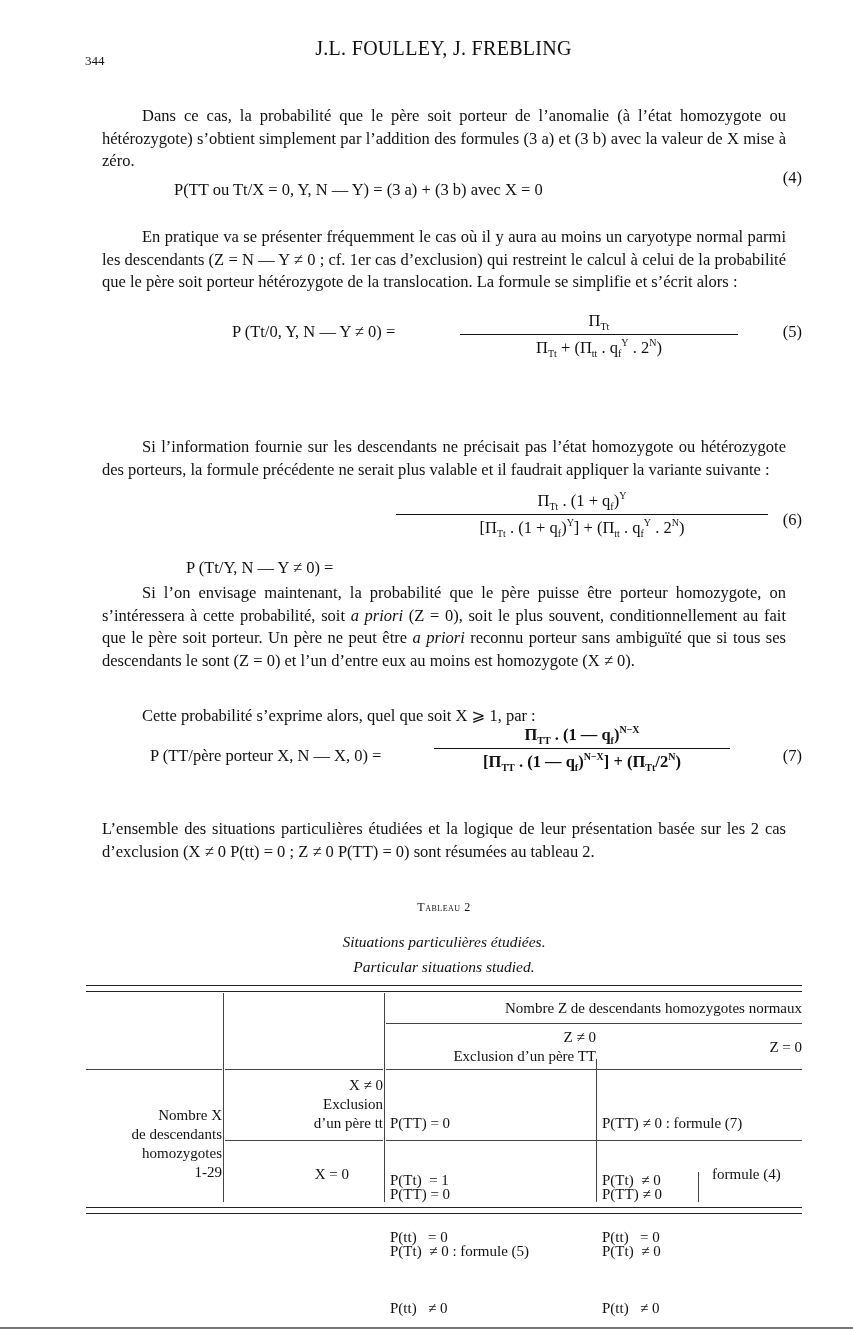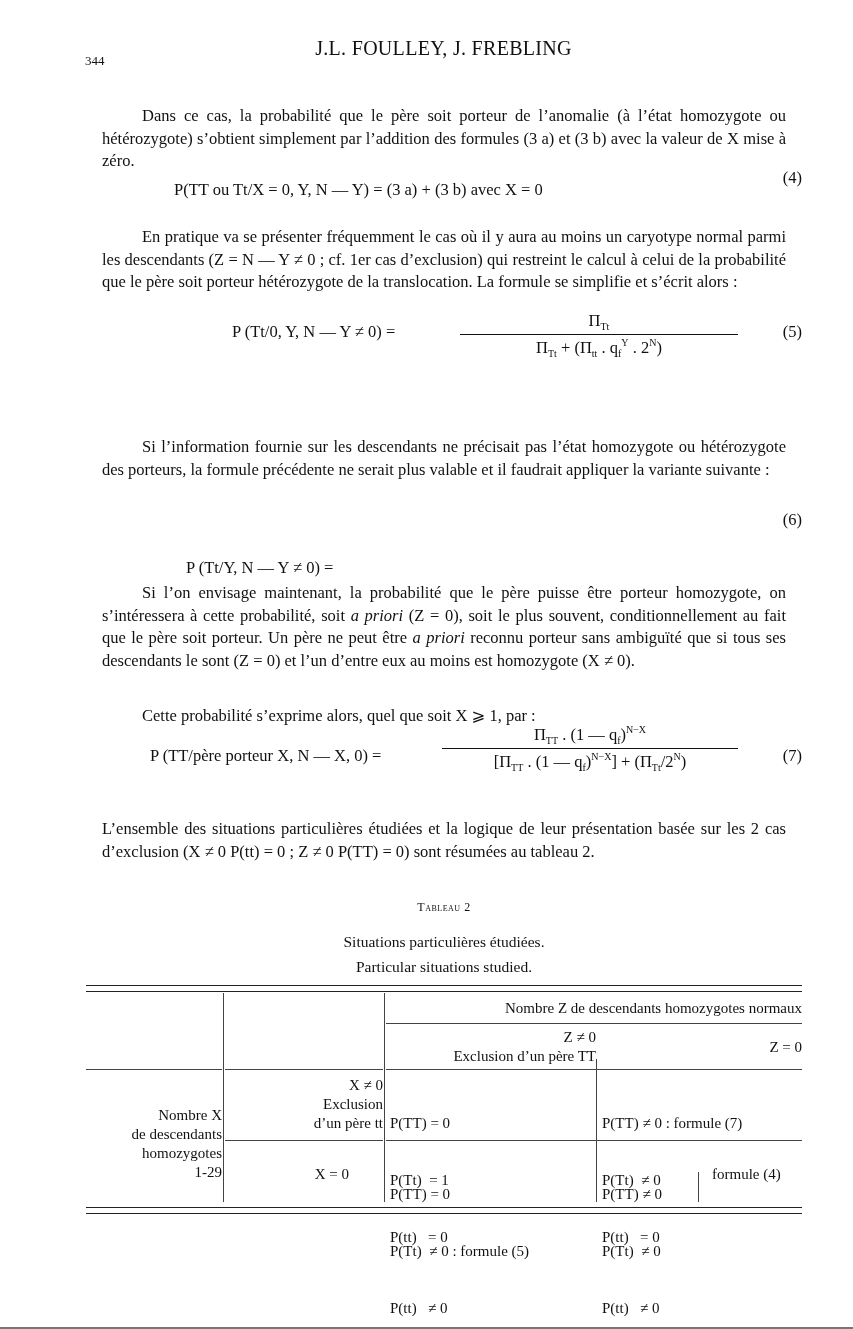--- a/index.html
+++ b/index.html
@@ -14,21 +14,21 @@
   .noindent p { text-indent: 0; }
   .eq { left: 86px; width: 716px; }
   .eqnum { position: absolute; right: 0; }
   .frac { position: absolute; text-align: center; }
   .frac .num { display: block; }
   .frac .bar { display: block; border-top: 1.3px solid #111; margin: 2px 0; }
   .frac .den { display: block; }
   sub, sup { font-size: 10px; }
   .caption { left: 86px; width: 716px; text-align: center; }
   .smallcaps { font-variant: small-caps; font-size: 12px; letter-spacing: 0.5px; }
-  .ital { font-size: 15.5px; }
+  .ital { font-style: italic; font-size: 15.5px; }
   .tbl { left: 86px; width: 716px; top: 985px; font-size: 15px; }
   .rule { position: absolute; left: 0; width: 716px; border-top: 1px solid #222; }
   .vl { position: absolute; border-left: 1px solid #444; }
   .hl { position: absolute; border-top: 1px solid #444; }
   .cell { position: absolute; line-height: 19px; }
   .center { text-align: right; }
   .bottom-line { left: 0; top: 1327px; width: 853px; border-top: 2px solid #777; }
 </style>
 </head>
 <body>
@@ -60,34 +60,39 @@
   </div>
   <span class="eqnum" style="top:19px;">(5)</span>
 </div>
 
 <div class="abs para" style="top:420px;">
   <p>Si l’information fournie sur les descendants ne précisait pas l’état homozygote ou hétérozygote des porteurs, la formule précédente ne serait plus valable et il faudrait appliquer la variante suivante :</p>
 </div>
 
 <div class="abs eq" style="top:490px;height:62px;">
   <span style="position:absolute;left:100px;top:20px;margin-top:48px;">P (Tt/Y, N — Y ≠ 0) =</span>
+  <div class="frac" style="left:310px;width:372px;top:0;">
+    <span class="num">Π<sub>Tt</sub> . (1 + q<sub>f</sub>)<sup>Y</sup></span>
+    <span class="bar"></span>
+    <span class="den">[Π<sub>Tt</sub> . (1 + q<sub>f</sub>)<sup>Y</sup>] + (Π<sub>tt</sub> . q<sub>f</sub><sup>Y</sup> . 2<sup>N</sup>)</span>
+  </div>
   <span class="eqnum" style="top:20px;">(6)</span>
 </div>
 
 <div class="abs para" style="top:566px;">
   <p><span>Si l’on envisage maintenant, la probabilité que le père puisse être porteur homozygote, on s’intéressera à cette probabilité, soit </span><i>a priori</i><span> (Z = 0), soit le plus souvent, conditionnellement au fait que le père soit porteur. Un père ne peut être </span><i>a priori</i><span> reconnu porteur sans ambiguïté que si tous ses descendants le sont (Z = 0) et l’un d’entre eux au moins est homozygote (X ≠ 0).</span></p>
 </div>
 
 <div class="abs para" style="top:689px;">
   <p>Cette probabilité s’exprime alors, quel que soit X ⩾ 1, par :</p>
 </div>
 
 <div class="abs eq" style="top:724px;height:64px;">
   <span style="position:absolute;left:64px;top:22px;">P (TT/père porteur X, N — X, 0) =</span>
-  <div class="frac" style="left:356px;width:296px;top:0;">
+  <div class="frac" style="left:348px;width:296px;top:0;font-weight:bold;">
     <span class="num">Π<sub>TT</sub> . (1 — q<sub>f</sub>)<sup>N−X</sup></span>
     <span class="bar"></span>
     <span class="den">[Π<sub>TT</sub> . (1 — q<sub>f</sub>)<sup>N−X</sup>] + (Π<sub>Tt</sub>/2<sup>N</sup>)</span>
   </div>
   <span class="eqnum" style="top:22px;">(7)</span>
 </div>
 
 <div class="abs para noindent" style="top:802px;">
   <p>L’ensemble des situations particulières étudiées et la logique de leur présentation basée sur les 2 cas d’exclusion (X ≠ 0  P(tt) = 0 ;  Z ≠ 0  P(TT) = 0) sont résumées au tableau 2.</p>
 </div>

